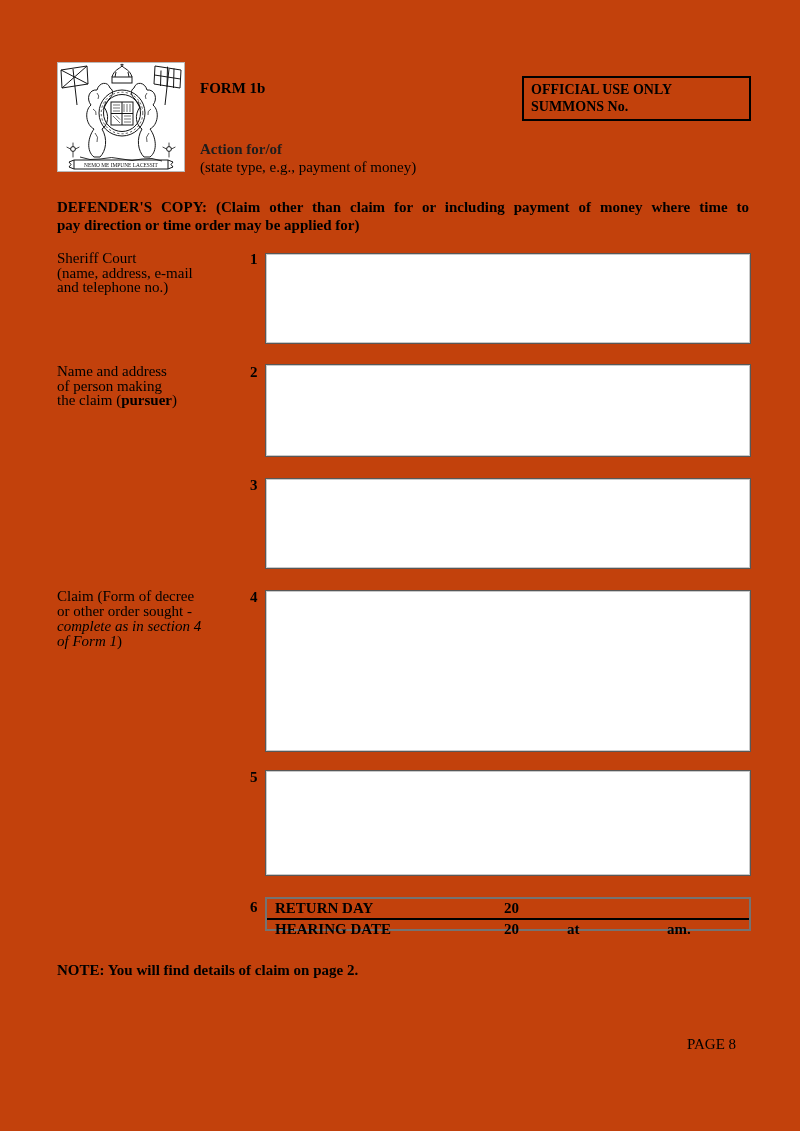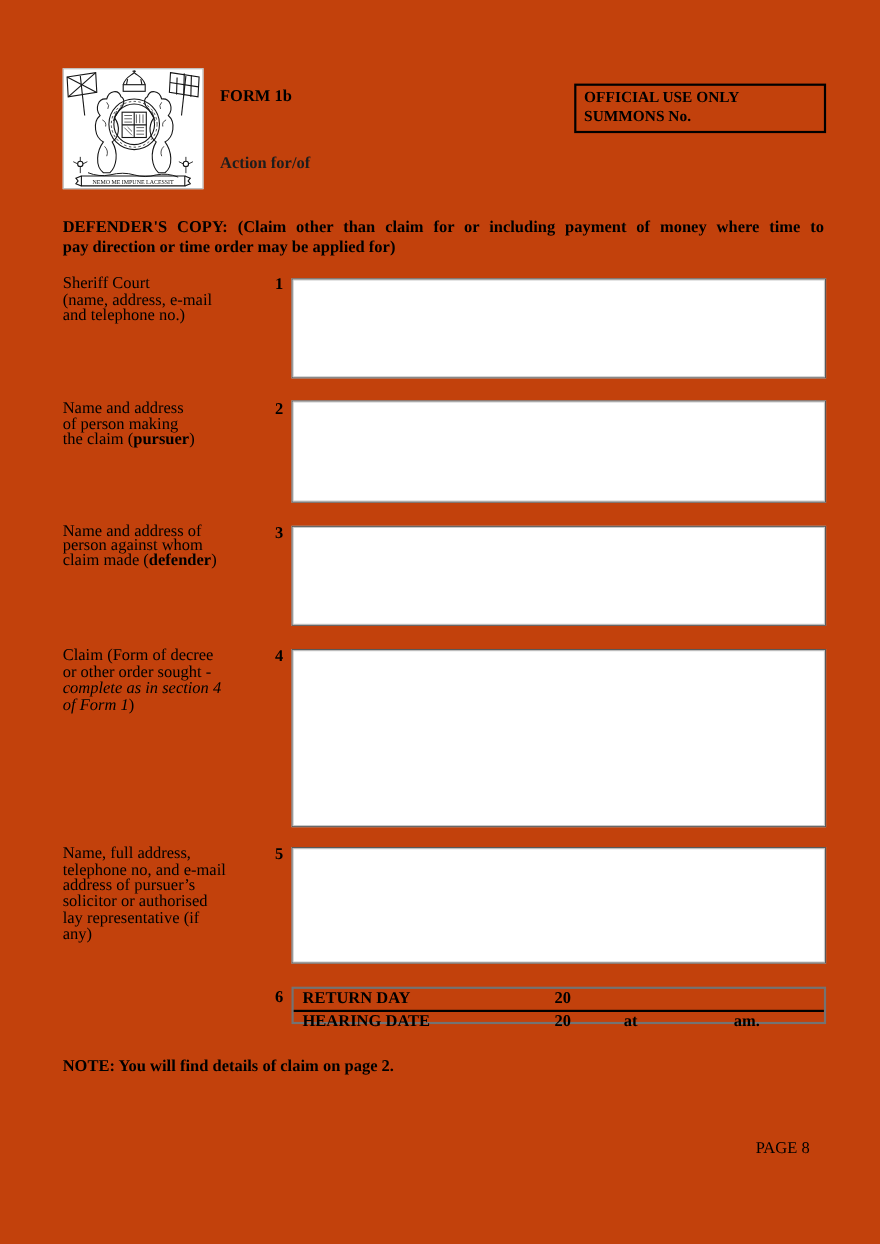--- a/index.html
+++ b/index.html
@@ -136,20 +136,21 @@
         <polygon points="16,97 110,97 110,106 16,106"></polygon>
         <polyline points="16,97 11,99 13,101.5 11,104 16,106"></polyline>
         <polyline points="110,97 115,99 113,101.5 115,104 110,106"></polyline>
       </g>
       <text x="63" y="104" text-anchor="middle" font-size="5.4" fill="#111">NEMO ME IMPUNE LACESSIT</text>
     </svg>
   </div>
 
   <div class="abs form-code">FORM 1b</div>
   <div class="abs subtitle">Action for/of</div>
+  <div class="abs subtitle-hint">(state type, e.g., payment of money)</div>
 
   <div class="abs copy-heading">
     <div class="jline">DEFENDER'S COPY: (Claim other than claim for or including payment of money where time to</div>
     <div>pay direction or time order may be applied for)</div>
   </div>
 
   <div class="abs official-box">
     <div>OFFICIAL USE ONLY</div>
     <div>SUMMONS No.</div>
   </div>
@@ -163,45 +164,32 @@
   <div class="abs fieldbox" style="top:253px;height:91px;"></div>
 
   <div class="abs row-label" style="top:364px;">
     <div>Name and address</div>
     <div>of person making</div>
     <div><span>the claim (</span><span class="b">pursuer</span><span>)</span></div>
   </div>
   <div class="abs row-num" style="left:250px;top:364px;">2</div>
   <div class="abs fieldbox" style="top:364px;height:93px;"></div>
 
-  <div class="abs row-label tight" style="top:477px;">
-    <div>Name and address of</div>
-    <div>person against whom</div>
-    <div><span>claim made (</span><span class="b">defender</span><span>)</span></div>
-  </div>
   <div class="abs row-num" style="left:250px;top:477px;">3</div>
   <div class="abs fieldbox" style="top:478px;height:91px;"></div>
 
   <div class="abs row-label" style="top:589px;line-height:15px;">
     <div>Claim (Form of decree</div>
     <div>or other order sought -</div>
     <div class="i">complete as in section 4</div>
     <div><span class="i">of Form 1</span><span>)</span></div>
   </div>
   <div class="abs row-num" style="left:250px;top:589px;">4</div>
   <div class="abs fieldbox" style="top:590px;height:162px;"></div>
 
-  <div class="abs row-label" style="top:769px;">
-    <div>Name, full address,</div>
-    <div>telephone no, and e-mail</div>
-    <div>address of pursuer’s</div>
-    <div>solicitor or authorised</div>
-    <div>lay representative (if</div>
-    <div>any)</div>
-  </div>
   <div class="abs row-num" style="left:250px;top:769px;">5</div>
   <div class="abs fieldbox" style="top:770px;height:106px;"></div>
 
   <div class="abs row-num" style="left:250px;top:899px;">6</div>
   <div class="abs t6">
     <div class="t6row">
       <span class="t6-label">RETURN DAY</span>
       <span class="t6-year">20</span>
     </div>
     <div class="t6row">

